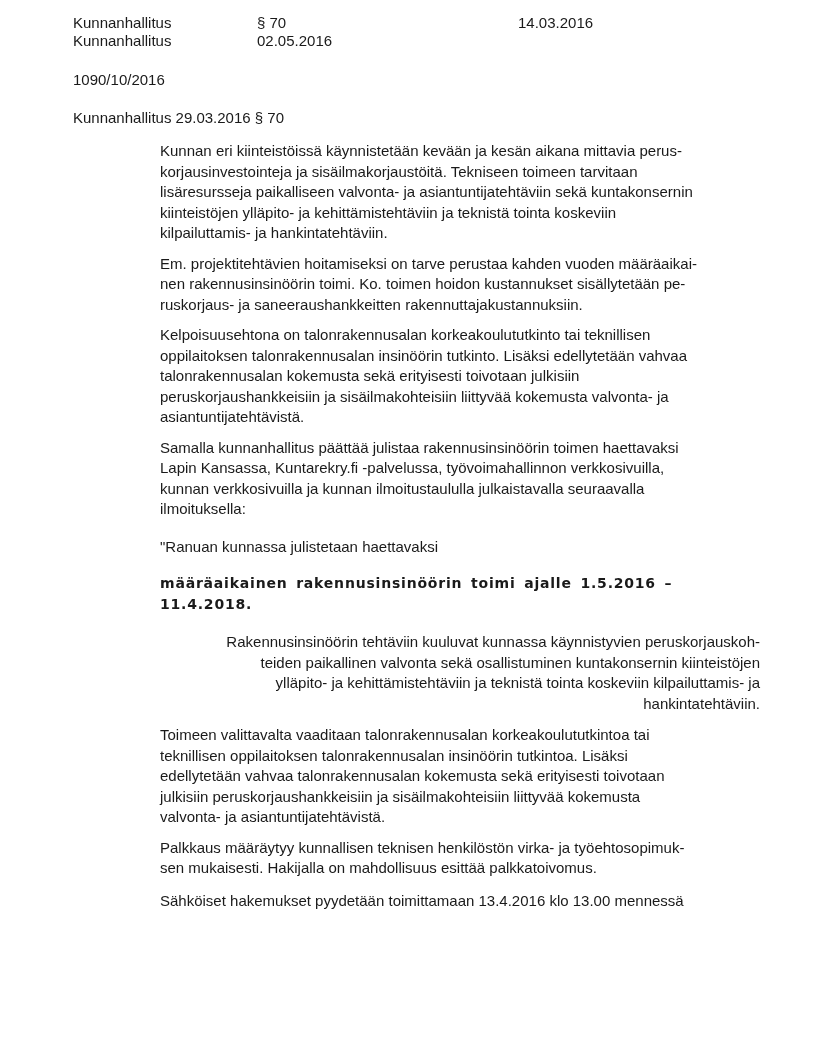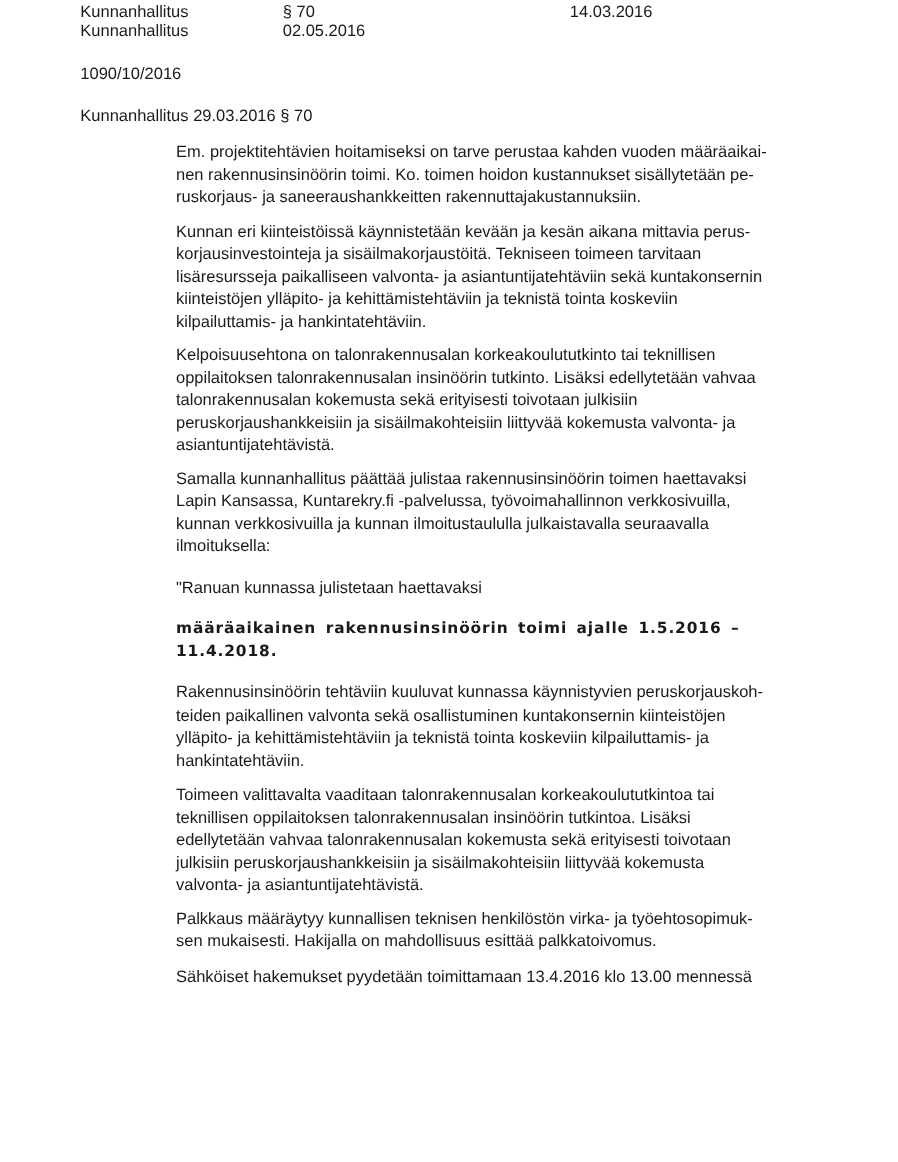--- a/index.html
+++ b/index.html
@@ -10,21 +10,21 @@
   .page {
     position: relative;
     width: 816px;
     height: 1056px;
     background: #ffffff;
     color: #1a1a1a;
     font-family: "Liberation Sans", sans-serif;
     font-size: 15px;
     overflow: hidden;
     box-sizing: border-box;
-    padding-top: 2px;
+    padding-top: 14px;
   }
   
   .hdr {
     margin-left: 73px;
     line-height: 17.5px;
   }
   .hdr-row { display: flex; }
   .hdr-org  { width: 184px; }
   .hdr-sec  { width: 261px; }
   .hdr-date { }
@@ -46,21 +46,21 @@
   
   .doc-body {
     margin: 13px 0 0 160px;
     width: 600px;
   }
   .doc-body p {
     margin: 0 0 10px 0;
     line-height: 20.5px;
     white-space: pre-line;
   }
-  .doc-body p.g11 { margin-bottom: 11px; }
+  .doc-body p.g11 { margin-bottom: 11px; text-align: right; }
   .doc-body p.g12 { margin-bottom: 12px; }
   .doc-body p.g13 { margin-bottom: 13px; }
   .doc-body p.g16 { margin-bottom: 16px; }
   .doc-body p.g17 { margin-bottom: 17px; }
   .doc-body p.g18 { margin-bottom: 18px; }
   .lead-label {
     font-weight: bold;
     text-decoration: underline;
     margin-right: 9px;
   }
@@ -90,28 +90,28 @@
       <span class="hdr-date">02.05.2016</span>
     </div>
   </div>
 
 
   <div class="case-number">1090/10/2016</div>
 
   <div class="section-heading">Kunnanhallitus 29.03.2016 § 70</div>
 
   <div class="doc-body">
-    <p>Em. projektitehtävien hoitamiseksi on tarve perustaa kahden vuoden määräaikai-
-nen rakennusinsinöörin toimi. Ko. toimen hoidon kustannukset sisällytetään pe-
-ruskorjaus- ja saneeraushankkeitten rakennuttajakustannuksiin.</p>
     <p>Kunnan eri kiinteistöissä käynnistetään kevään ja kesän aikana mittavia perus-
 korjausinvestointeja ja sisäilmakorjaustöitä. Tekniseen toimeen tarvitaan
 lisäresursseja paikalliseen valvonta- ja asiantuntijatehtäviin sekä kuntakonsernin
 kiinteistöjen ylläpito- ja kehittämistehtäviin ja teknistä tointa koskeviin
 kilpailuttamis- ja hankintatehtäviin.</p>
+    <p>Em. projektitehtävien hoitamiseksi on tarve perustaa kahden vuoden määräaikai-
+nen rakennusinsinöörin toimi. Ko. toimen hoidon kustannukset sisällytetään pe-
+ruskorjaus- ja saneeraushankkeitten rakennuttajakustannuksiin.</p>
     <p>Kelpoisuusehtona on talonrakennusalan korkeakoulututkinto tai teknillisen
 oppilaitoksen talonrakennusalan insinöörin tutkinto. Lisäksi edellytetään vahvaa
 talonrakennusalan kokemusta sekä erityisesti toivotaan julkisiin
 peruskorjaushankkeisiin ja sisäilmakohteisiin liittyvää kokemusta valvonta- ja
 asiantuntijatehtävistä.</p>
     <p class="g17">Samalla kunnanhallitus päättää julistaa rakennusinsinöörin toimen haettavaksi
 Lapin Kansassa, Kuntarekry.fi -palvelussa, työvoimahallinnon verkkosivuilla,
 kunnan verkkosivuilla ja kunnan ilmoitustaululla julkaistavalla seuraavalla
 ilmoituksella:</p>
     <p class="g16">"Ranuan kunnassa julistetaan haettavaksi</p>

